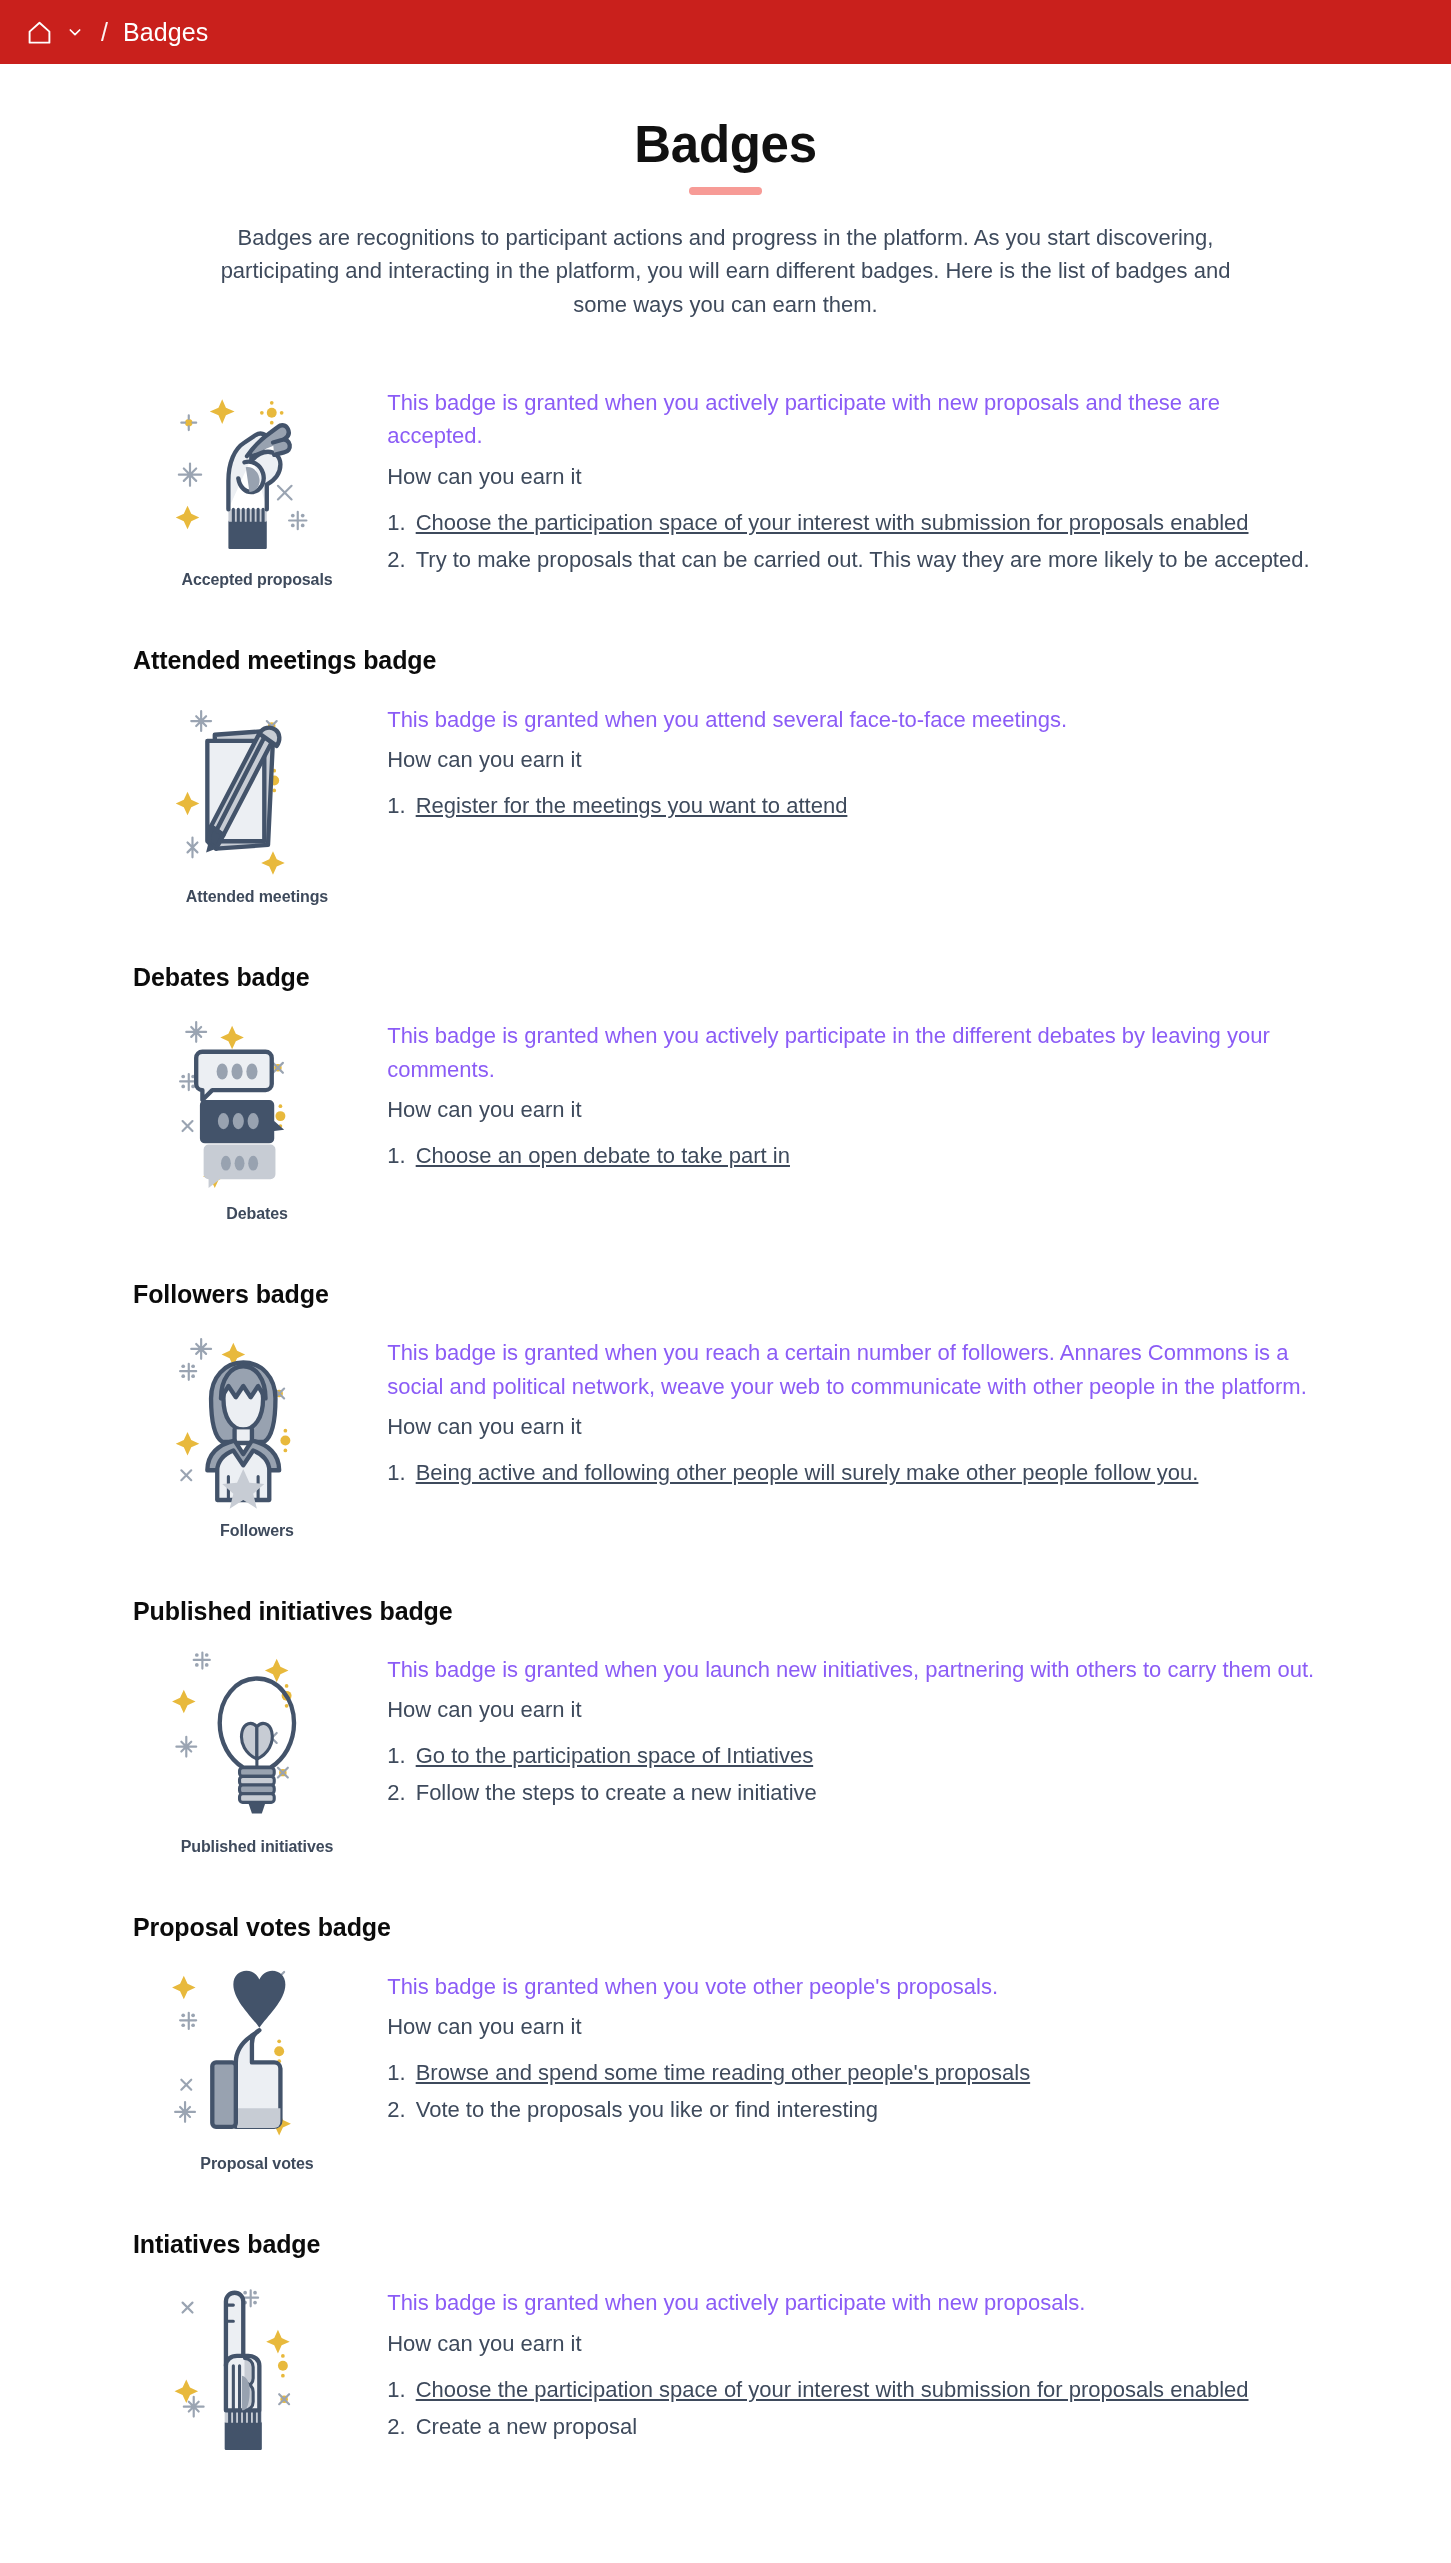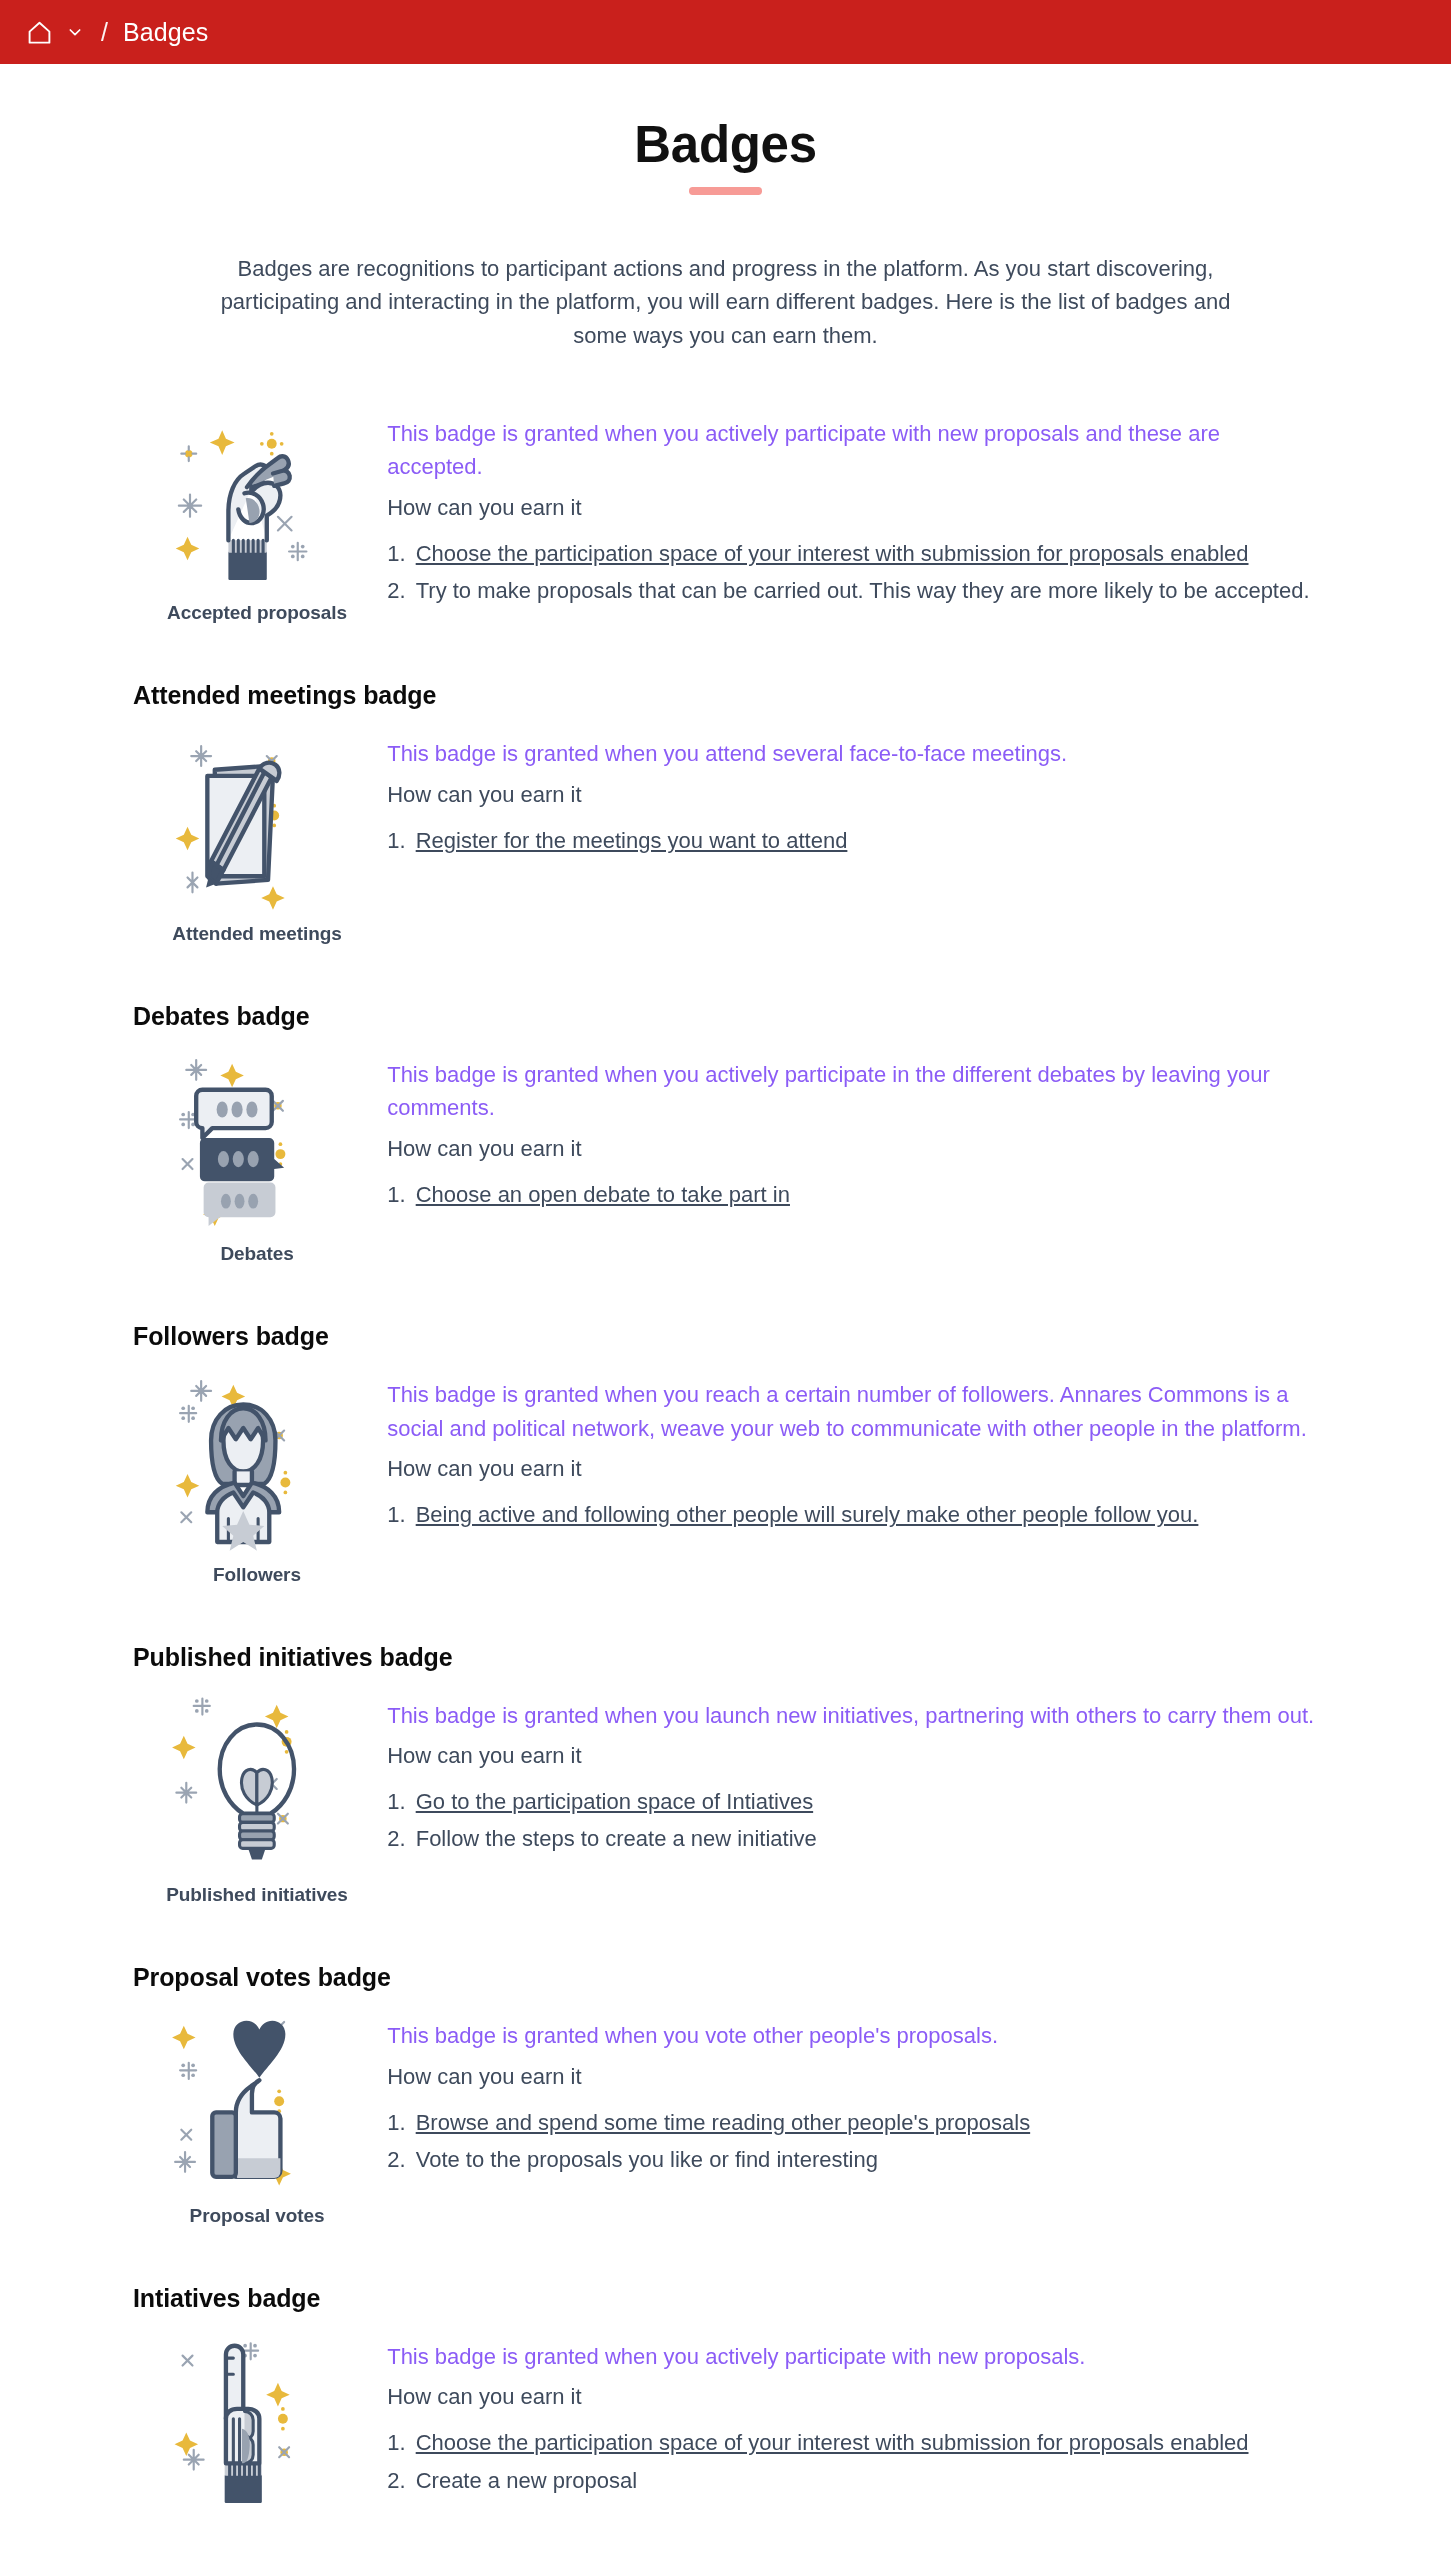--- a/index.html
+++ b/index.html
@@ -78,21 +78,21 @@
     width: 73px;
     height: 7.4px;
     background: #F79B96;
     border-radius: 3.7px;
     margin: 17.4px auto 0;
   }
 
   
   .intro {
     max-width: 1116px;
-    margin: 57px auto 0;
+    margin: 26px auto 0;
     text-align: center;
     color: #3E4A5C;
     font-size: 22px;
     line-height: 1.52;
     padding: 0 25px;
   }
 
   
   .content {
     width: 1451px;
@@ -129,21 +129,21 @@
     padding-top: 6.2px;
   }
   .badge-art {
     width: 155px;
     height: 161px;
     display: block;
   }
   .badge-art svg { display: block; width: 100%; height: 100%; overflow: visible; }
   .badge-caption {
     margin-top: 21px;
-    font-size: 19px;
+    font-size: 16px;
     font-weight: 700;
     color: #3E4A5C;
     text-align: center;
     line-height: 1.25;
     letter-spacing: -0.1px;
   }
 
   
   .badge-text {
     flex: 1 1 auto;

